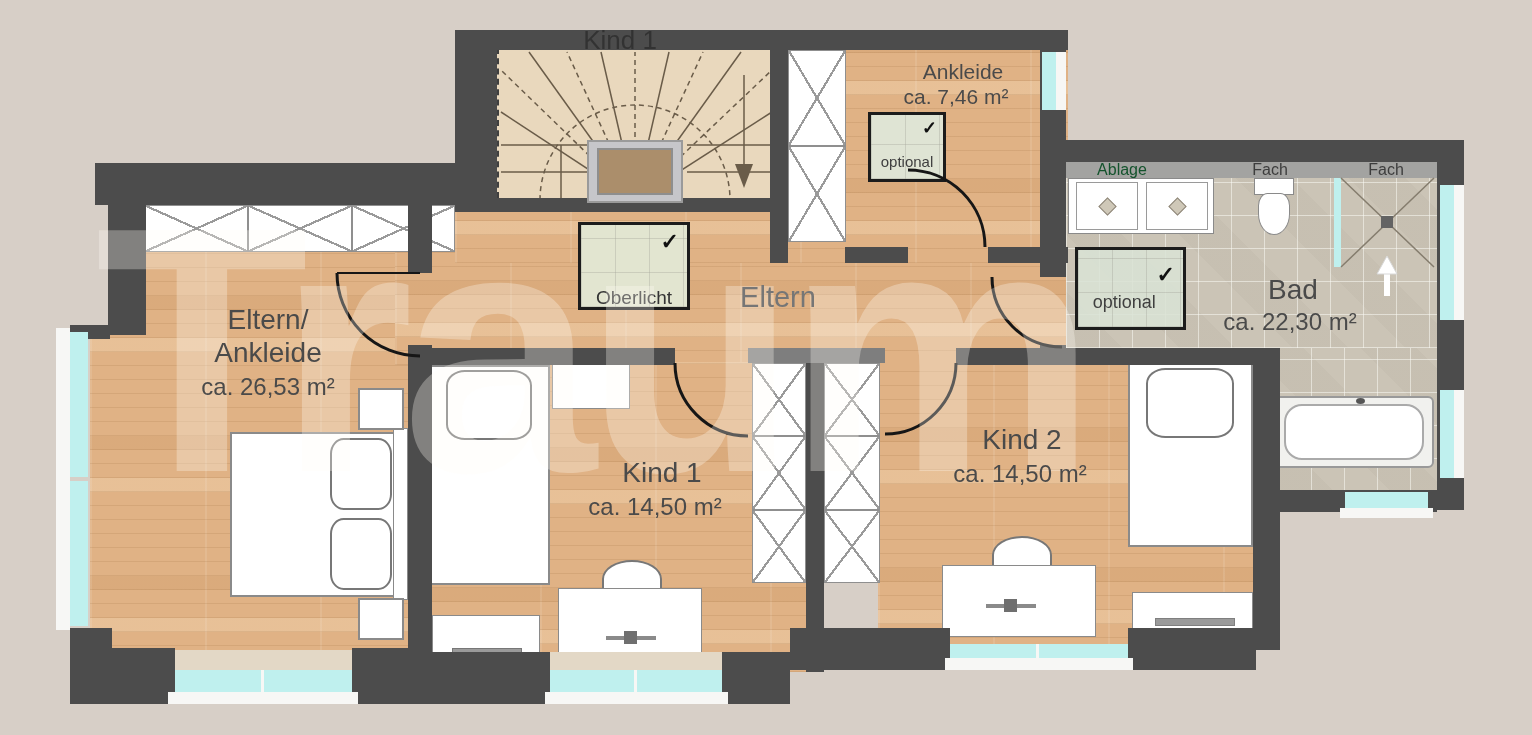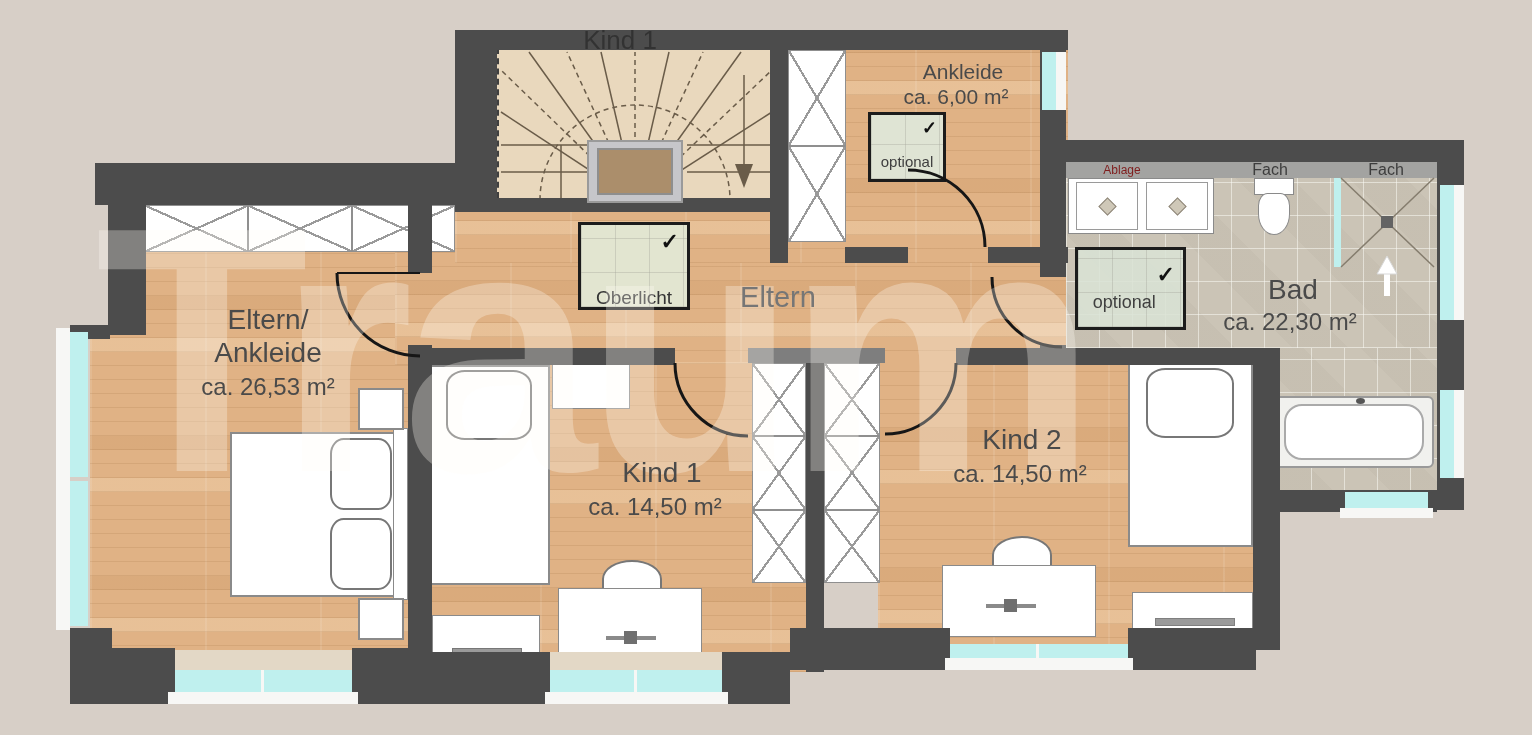--- a/index.html
+++ b/index.html
@@ -235,20 +235,20 @@
 
   <div class="a label" style="left:1022px;top:440px;font-size:28px;">Kind 2</div>
   <div class="a label" style="left:1020px;top:474px;font-size:24px;">ca. 14,50 m²</div>
 
   <div class="a label" style="left:1293px;top:290px;font-size:28px;">Bad</div>
   <div class="a label" style="left:1290px;top:322px;font-size:24px;">ca. 22,30 m²</div>
 
   <div class="a label" style="left:778px;top:297px;font-size:29px;color:#767676;">Eltern</div>
 
   <div class="a label" style="left:963px;top:72px;font-size:21px;">Ankleide</div>
-  <div class="a label" style="left:956px;top:97px;font-size:21px;">ca. 6,00 m²</div>
-
-  <div class="a label" style="left:1122px;top:170px;font-size:12px;color:#7f1d1d;">Ablage</div>
+  <div class="a label" style="left:956px;top:97px;font-size:21px;">ca. 7,46 m²</div>
+
+  <div class="a label" style="left:1122px;top:170px;font-size:16px;color:#14532d;">Ablage</div>
   <div class="a label" style="left:1270px;top:170px;font-size:16px;color:#3d3d3d;">Fach</div>
   <div class="a label" style="left:1386px;top:170px;font-size:16px;color:#3d3d3d;">Fach</div>
 
   <div class="a label" style="left:620px;top:40px;font-size:26px;color:rgba(30,30,30,0.55);">Kind 1</div>
 </div>
 
 </body></html>

